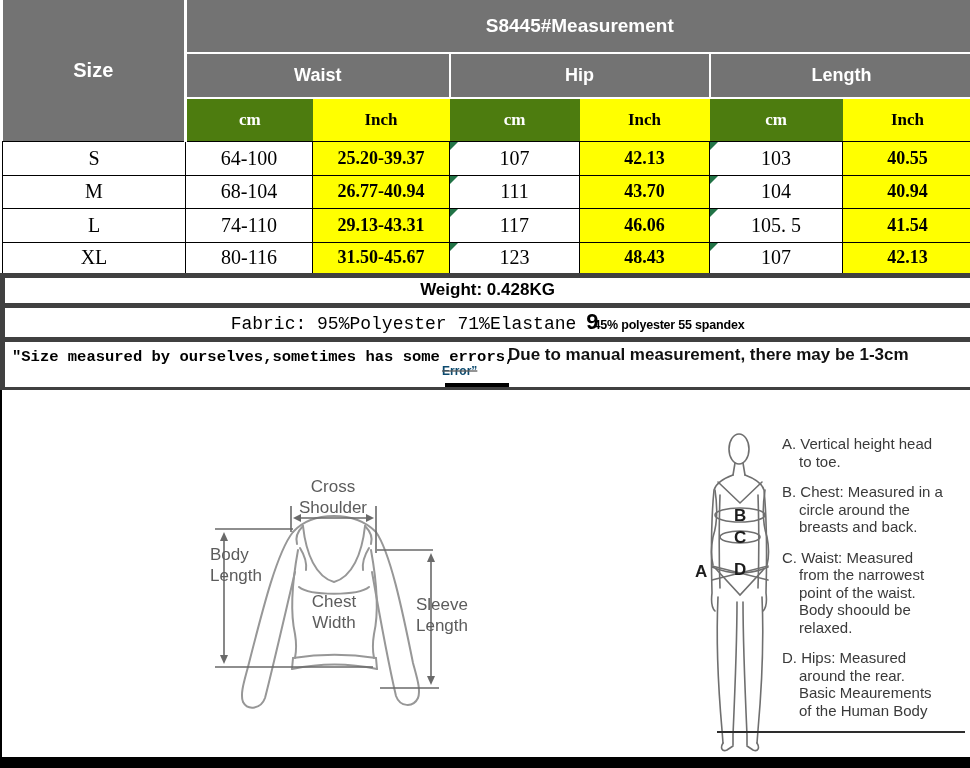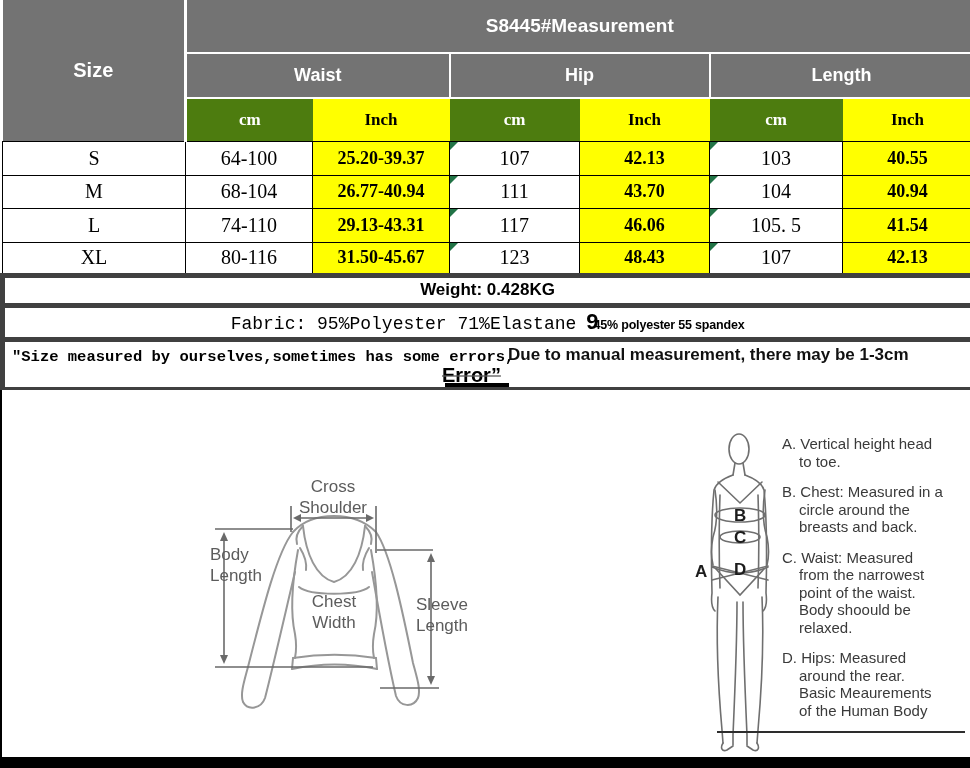--- a/index.html
+++ b/index.html
@@ -23,21 +23,21 @@
   tr.full td{border:5px solid #404040;background:#fff;margin-top:12px;}
   .weight-text{font-weight:bold;font-size:17px;color:#000;}
   .fabric-wrap{display:flex;align-items:baseline;justify-content:center;}
   .fabric-main{font-family:"Liberation Mono",monospace;font-size:18px;color:#000;}
   .fabric-big{font-weight:bold;font-size:22px;margin-left:10px;color:#000;}
   .fabric-small{font-weight:bold;font-size:12.5px;letter-spacing:-0.2px;margin-left:-5px;color:#000;}
   .note-cell{height:45px;}
   .note-left{position:absolute;left:7px;top:6px;font-family:"Liberation Mono",monospace;
              font-weight:bold;font-size:15.5px;white-space:nowrap;color:#000;}
   .note-right{position:absolute;left:503px;top:3px;font-weight:bold;font-size:17px;white-space:nowrap;color:#111;}
-  .note-error{position:absolute;left:437px;top:22px;font-weight:bold;font-size:20px;color:#000000;
+  .note-error{position:absolute;left:437px;top:22px;font-weight:bold;font-size:12px;color:#0c4a6e;
               text-decoration:line-through;text-decoration-color:rgba(90,90,90,.65);text-decoration-thickness:2px;}
   .note-underline{position:absolute;left:440px;bottom:0px;width:64px;height:4px;background:#000;}
   
   .bottom{position:absolute;left:0;top:390px;width:970px;height:367px;background:#fff;
           border-left:2px solid #000;box-sizing:border-box;}
   .htm-heading{position:absolute;left:6px;top:168px;font-family:"Liberation Serif",serif;
                font-size:28px;letter-spacing:1.5px;color:#000;white-space:nowrap;}
   .garment-svg{position:absolute;left:185px;top:30px;}
   .figure-svg{position:absolute;left:690px;top:35px;}
   .annotations{position:absolute;left:780px;top:45px;width:190px;color:#3a3a3a;

